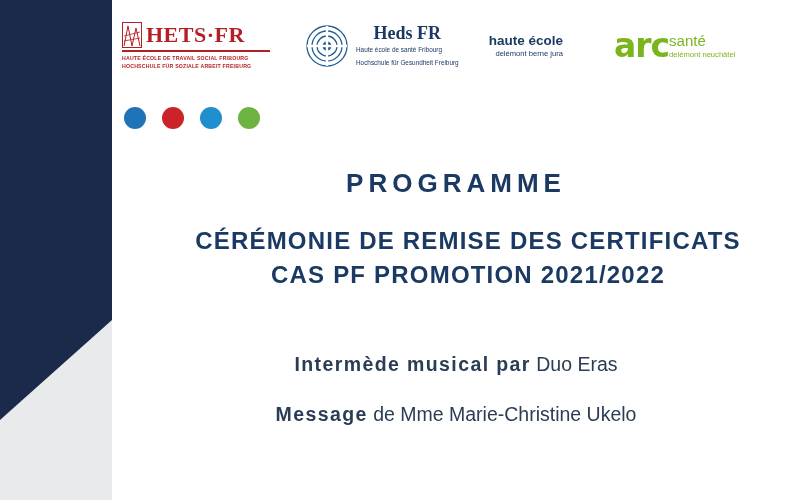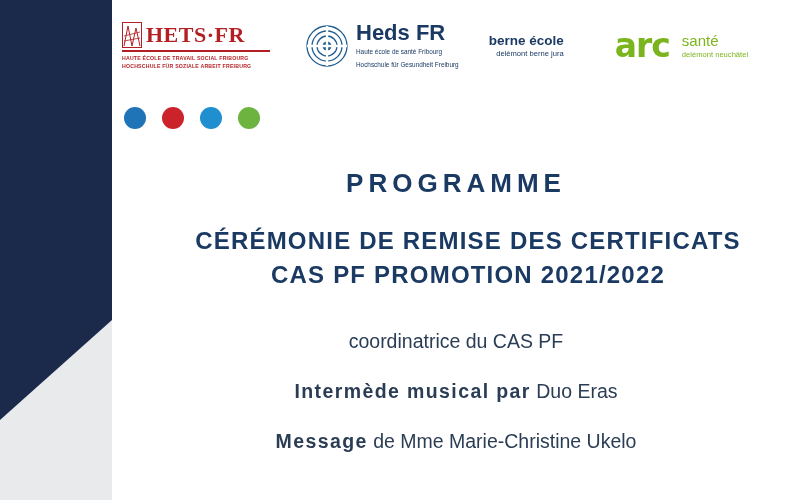--- a/index.html
+++ b/index.html
@@ -111,24 +111,25 @@
     margin-left: 34px;
   }
   .heds-mark {
     width: 42px;
     height: 42px;
     margin-right: 8px;
     position: relative;
   }
   .heds-text-main {
     color: #1b3a63;
-    font-size: 22px;
+    font-size: 18px;
     font-weight: bold;
     line-height: 1;
-    font-family: Liberation Sans, sans-serif;
+    font-family: Liberation Serif, serif;
+    text-align: center;
   }
   .heds-text-sub {
     color: #1b3a63;
     font-size: 6.4px;
     line-height: 1.5;
     margin-top: 3px;
   }
 
   
   .logo-arc {
@@ -154,21 +155,21 @@
   .arc-word {
     color: #7ab51d;
     font-size: 33px;
     font-weight: bold;
     line-height: 0.9;
     letter-spacing: -1px;
     font-family: "DejaVu Sans", sans-serif;
     margin-left: 45px;
   }
   .arc-right {
-    margin-left: 12px;
+    margin-left: 0;
   }
   .arc-sante {
     color: #7ab51d;
     font-size: 15px;
     line-height: 1.1;
   }
   .arc-sante-sub {
     color: #7ab51d;
     font-size: 7.6px;
     line-height: 1.2;
@@ -274,21 +275,21 @@
         </div>
         <div>
           <div class="heds-text-main">Heds FR</div>
           <div class="heds-text-sub">Haute école de santé Fribourg</div>
           <div class="heds-text-sub">Hochschule für Gesundheit Freiburg</div>
         </div>
       </div>
 
       <div class="logo logo-arc">
         <div class="arc-left">
-          <div class="arc-he">berne école</div>
+          <div class="arc-he">haute école</div>
           <div class="arc-he-sub">delémont berne jura</div>
         </div>
         <div class="arc-word">arc</div>
         <div class="arc-right">
           <div class="arc-sante">santé</div>
           <div class="arc-sante-sub">delémont neuchâtel</div>
         </div>
       </div>
 
     </div>
@@ -303,21 +304,20 @@
     <div class="title">PROGRAMME</div>
 
     <div class="subtitle">
       <div>CÉRÉMONIE DE REMISE DES CERTIFICATS</div>
       <div>CAS PF PROMOTION 2021/2022</div>
     </div>
 
     <div class="agenda">
 
       <div class="agenda-item">
-        <div>coordinatrice du CAS PF</div>
       </div>
 
       <div class="agenda-item">
         <div>
           <span class="lead">Intermède musical par</span><span> Duo Eras</span>
         </div>
       </div>
 
       <div class="agenda-item">
         <div>

